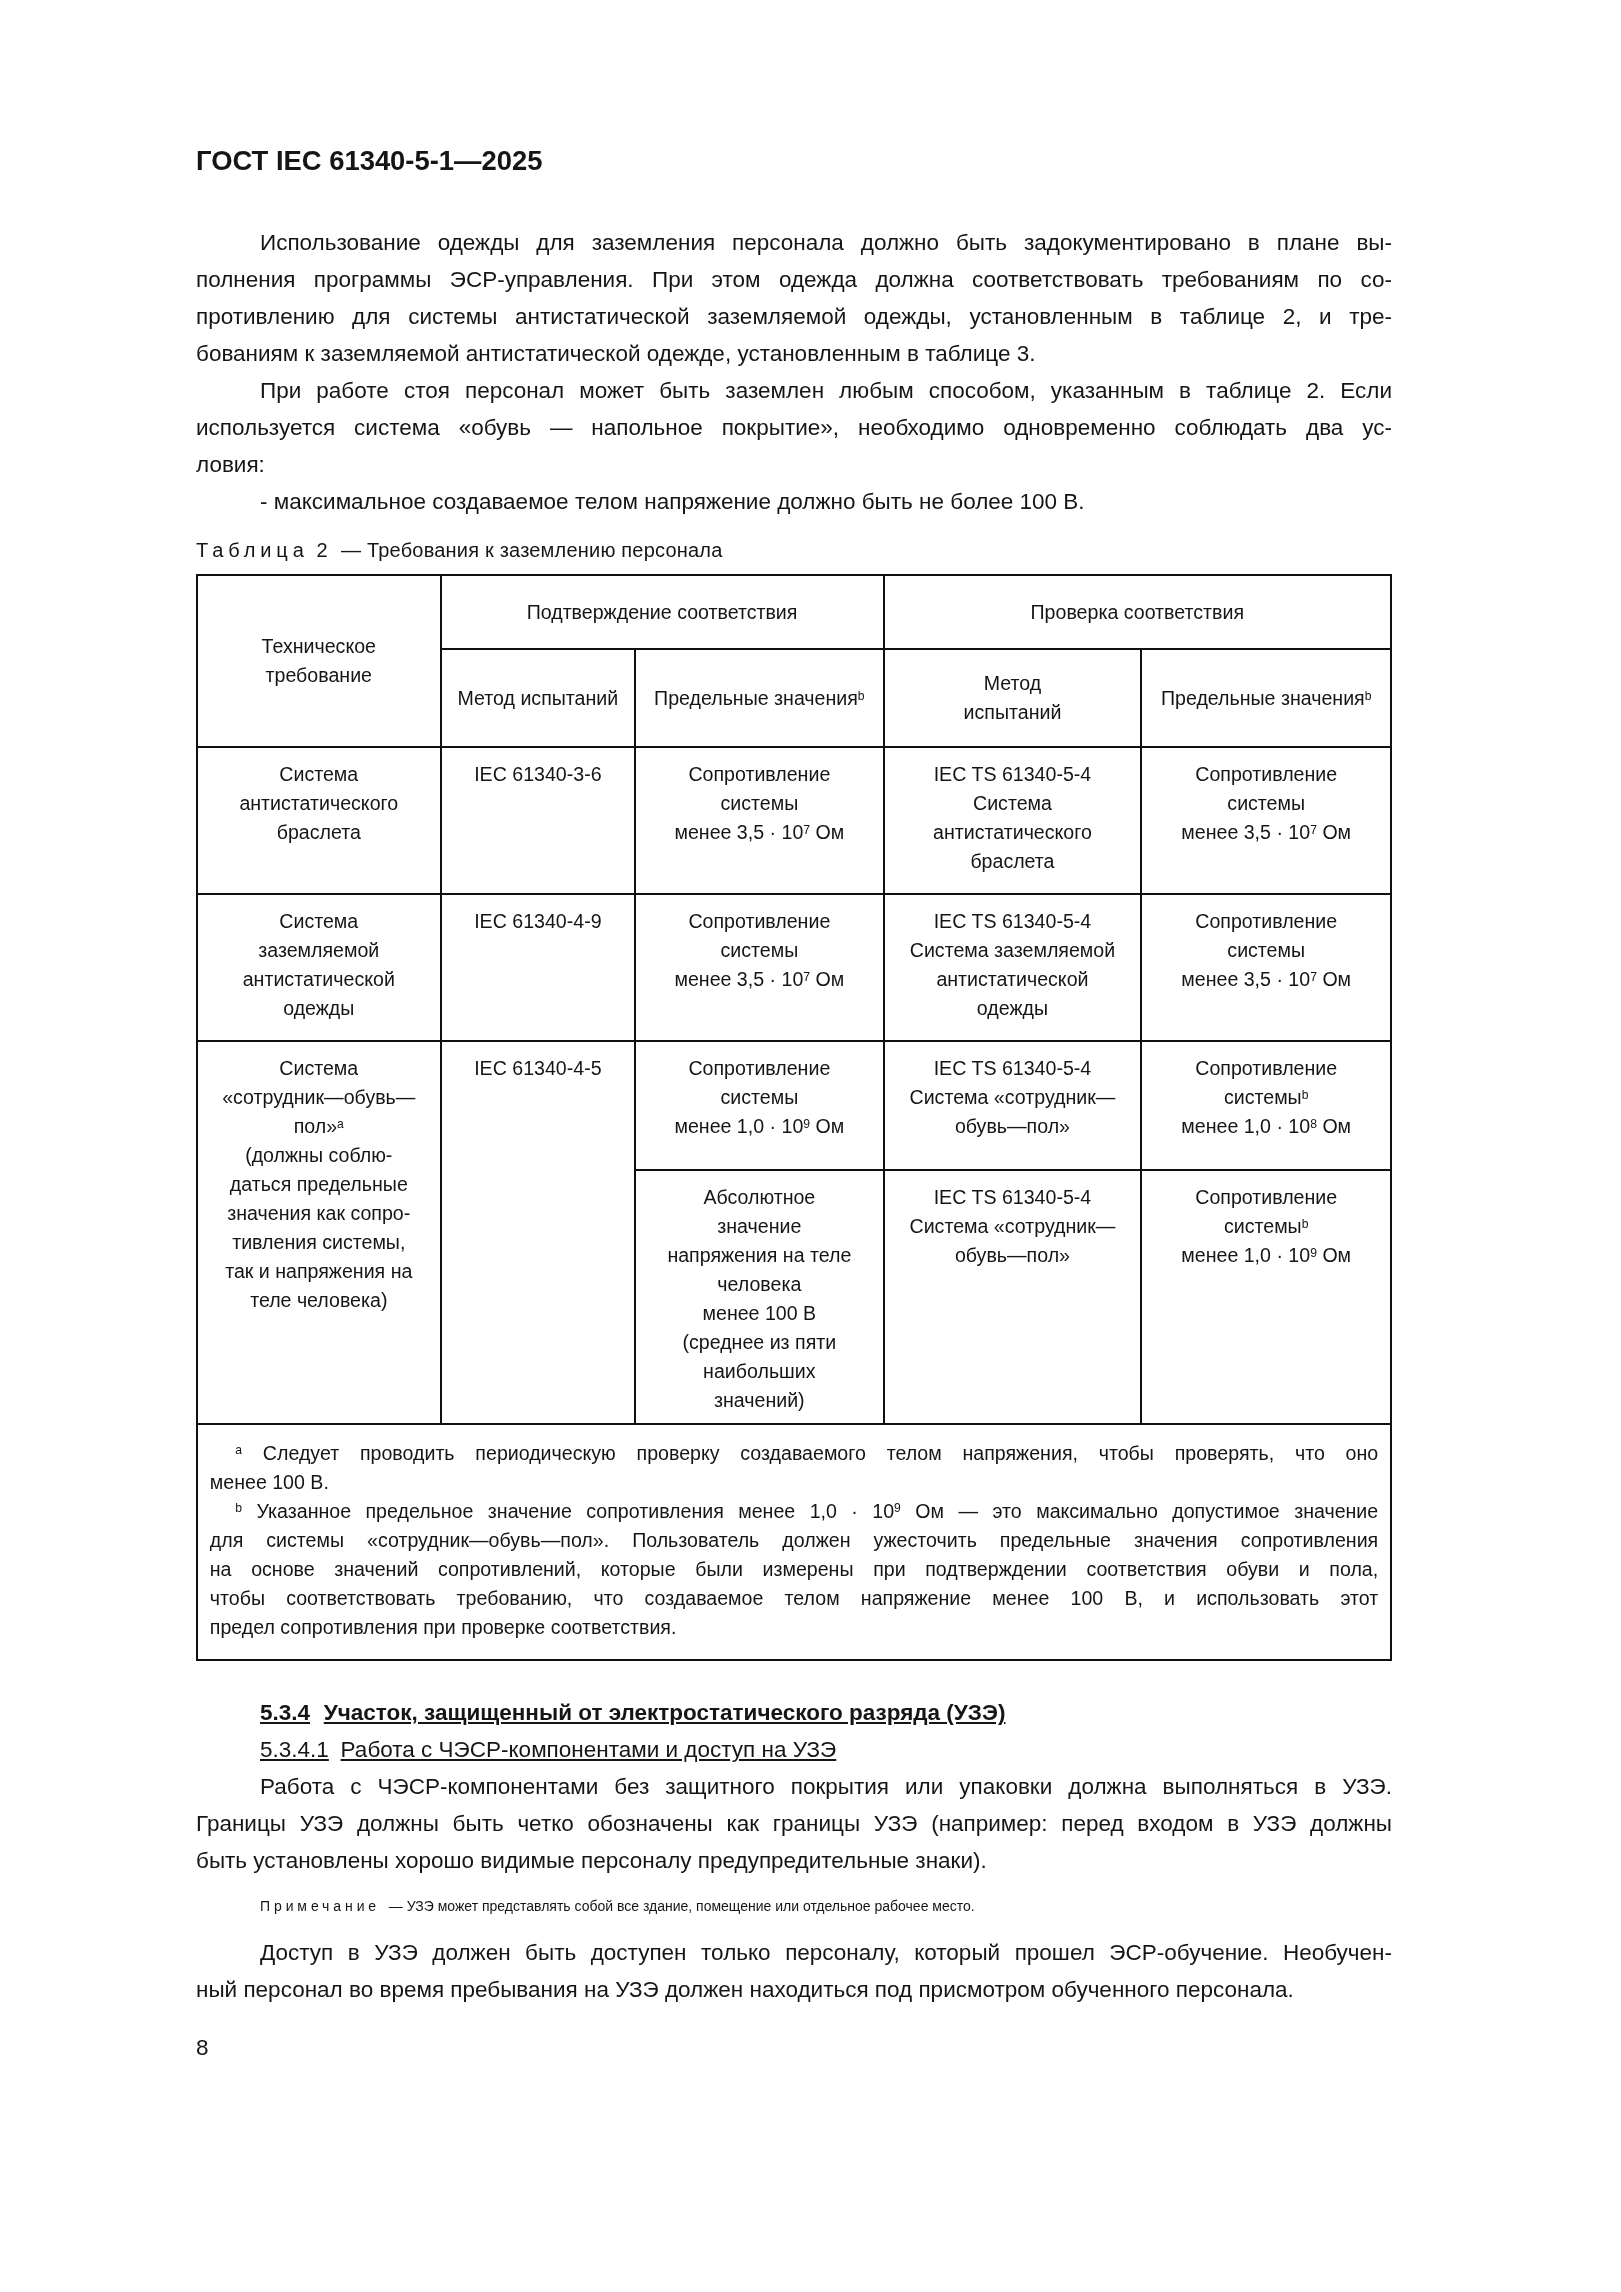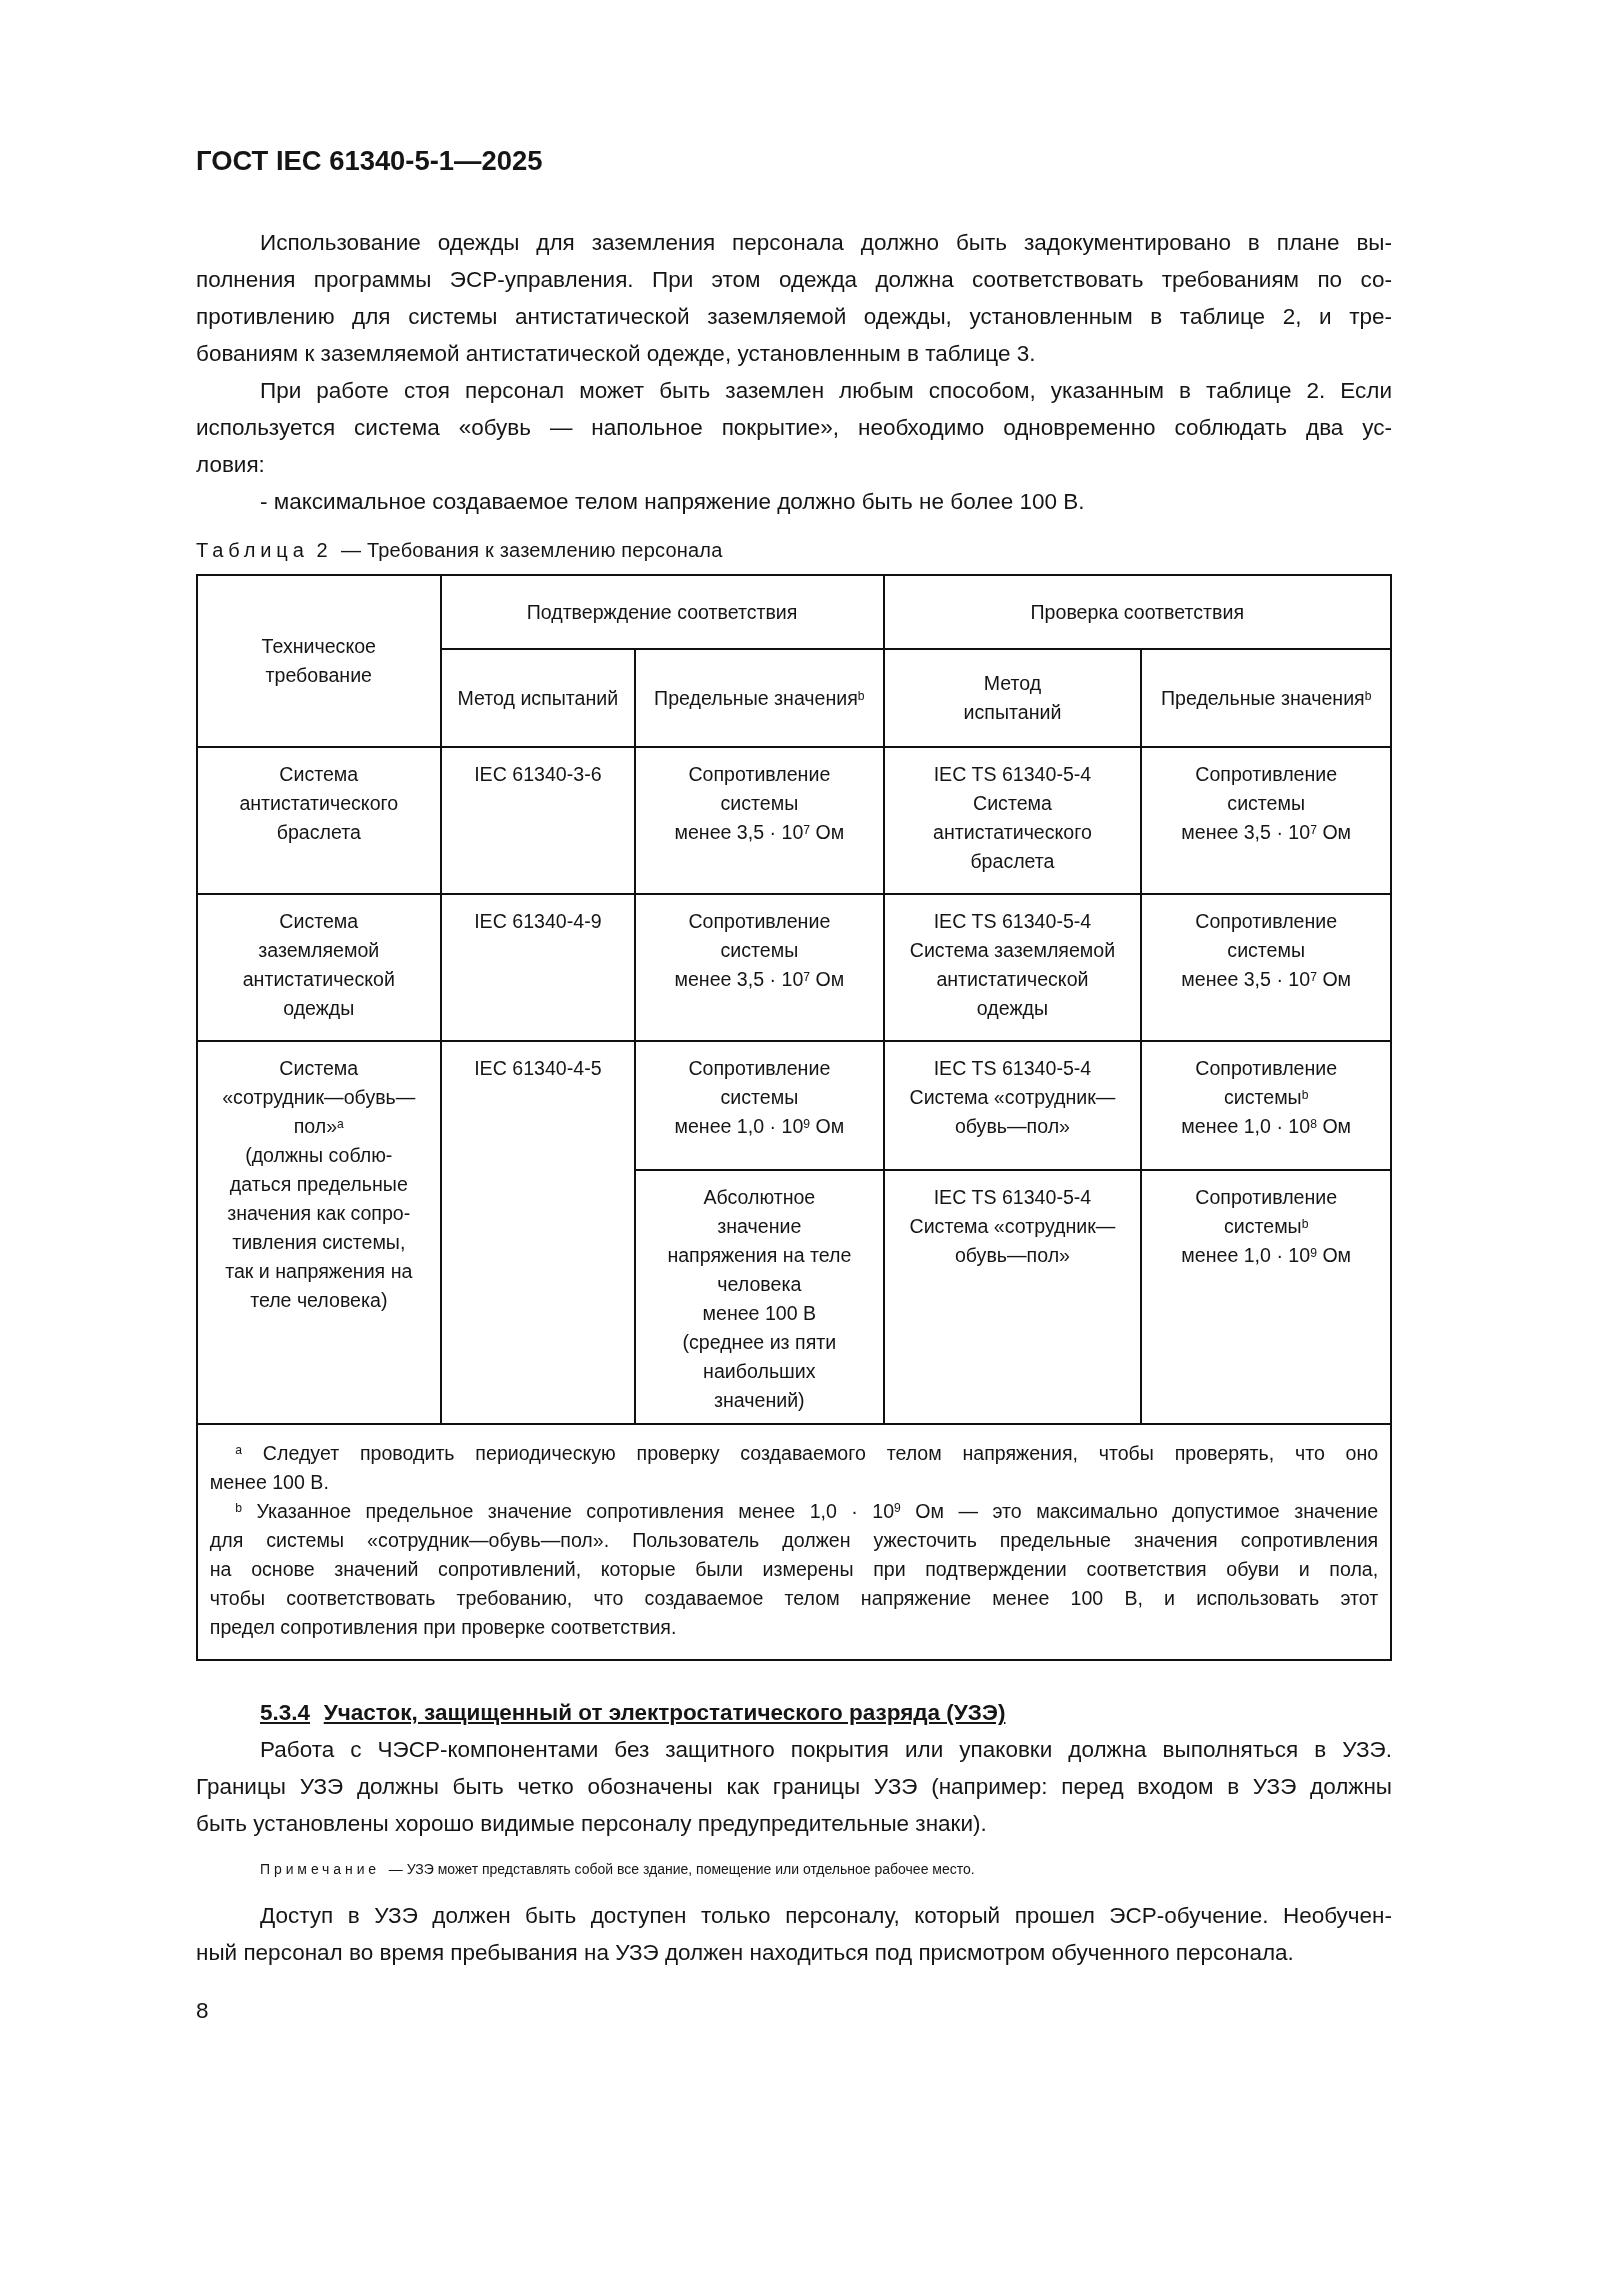--- a/index.html
+++ b/index.html
@@ -251,20 +251,23 @@
             </div>
         </td>
       </tr>
     </tbody>
   </table>
 
   <div class="section">
     <div class="sec-line sec-h">
       <span class="h-num">5.3.4</span><span>Участок, защищенный от электростатического разряда (УЗЭ)</span>
     </div>
+    <div class="sec-line sec-sub">
+      <span class="h-num">5.3.4.1</span><span>Работа с ЧЭСР-компонентами и доступ на УЗЭ</span>
+    </div>
     <div>
         <div class="ln j ind"><span>Работа с ЧЭСР-компонентами без защитного покрытия или упаковки должна выполняться в УЗЭ.</span></div>
         <div class="ln j"><span>Границы УЗЭ должны быть четко обозначены как границы УЗЭ (например: перед входом в УЗЭ должны</span></div>
         <div class="ln"><span>быть установлены хорошо видимые персоналу предупредительные знаки).</span></div>
       </div>
     <div class="note">
       <span class="note-label">Примечание</span><span class="note-text">— УЗЭ может представлять собой все здание, помещение или отдельное рабочее место.</span>
     </div>
     <div>
         <div class="ln j ind"><span>Доступ в УЗЭ должен быть доступен только персоналу, который прошел ЭСР-обучение. Необучен-</span></div>

